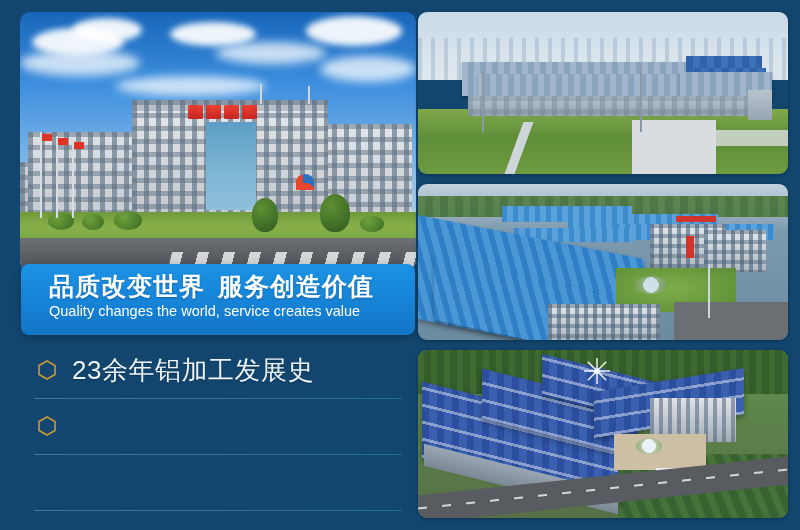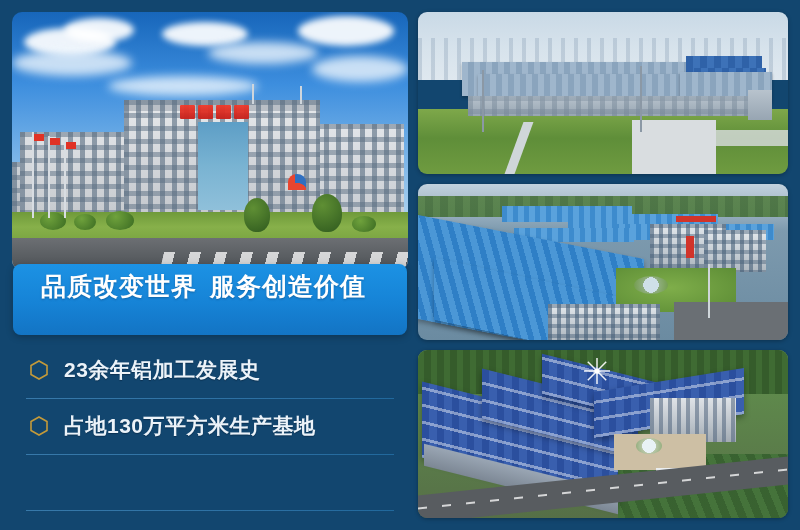--- a/index.html
+++ b/index.html
@@ -4,21 +4,21 @@
 <style>
   html,body{margin:0;padding:0;}
   body{
     width:800px;height:530px;overflow:hidden;
     background:#12466f;
     font-family:"Liberation Sans","DejaVu Sans",sans-serif;
   }
   .stage{position:relative;width:800px;height:530px;background:#12466f;}
 
   
-  .left-col{position:absolute;left:12px;top:12px;width:396px;height:506px;}
+  .left-col{position:absolute;left:20px;top:12px;width:396px;height:506px;}
 
   
   .hero{
     position:absolute;left:0;top:0;width:396px;height:258px;
     border-radius:10px;overflow:hidden;
   }
   .sky{
     position:absolute;inset:0;
     background:linear-gradient(180deg,#1766ba 0%,#3d8ede 28%,#79b4e8 56%,#a8cfee 78%,#c7def0 100%);
   }
@@ -109,23 +109,22 @@
     white-space:nowrap;font-weight:normal;
   }
 
   
   .facts{position:absolute;left:0;top:330px;width:396px;}
   .fact{position:relative;height:56px;display:flex;align-items:center;padding-left:14px;}
   .hexwrap{width:26px;height:26px;flex:0 0 26px;margin-right:12px;
            display:flex;align-items:center;justify-content:center;}
   .hex{display:block;}
   .fact-text{
-    color:#ecf3f9;font-size:21px;letter-spacing:.5px;white-space:nowrap;
+    color:#ecf3f9;font-size:26px;letter-spacing:.5px;white-space:nowrap;
     text-shadow:0 1px 1px rgba(0,20,40,.4);
-    font-weight:bold;
   }
   .rule{
     position:absolute;left:14px;width:368px;height:1px;
     background:linear-gradient(90deg,#3e82b4 0%,#2f76ab 70%,#236ea4 100%);
     opacity:.85;
   }
 
   
   .right-col{position:absolute;left:418px;top:12px;width:370px;height:506px;}
   .panel{
@@ -272,20 +271,21 @@
       <div class="pole" style="left:20px;top:120px;height:86px;"></div>
       <div class="flag" style="left:22px;top:122px;"></div>
       <div class="pole" style="left:36px;top:124px;height:82px;"></div>
       <div class="flag" style="left:38px;top:126px;"></div>
       <div class="pole" style="left:52px;top:128px;height:78px;"></div>
       <div class="flag" style="left:54px;top:130px;"></div>
     </div>
 
     <div class="banner">
       <div class="banner-cn"><span>品质改变世界</span><span class="gap"></span><span>服务创造价值</span></div>
+      <div class="banner-en">Quality changes the world, service creates value</div>
     </div>
 
     <div class="facts">
 
       <div class="fact">
         <span class="hexwrap">
           <svg class="hex" width="22" height="22" viewBox="0 0 22 22">
             <polygon points="11,2 19,6.5 19,15.5 11,20 3,15.5 3,6.5" fill="none" stroke="#c49a3a" stroke-width="1.6"></polygon>
           </svg>
         </span>
@@ -294,21 +294,20 @@
       <div class="rule" style="top:56px;"></div>
 
       <div class="rule" style="top:112px;"></div>
 
       <div class="fact">
         <span class="hexwrap">
           <svg class="hex" width="22" height="22" viewBox="0 0 22 22">
             <polygon points="11,2 19,6.5 19,15.5 11,20 3,15.5 3,6.5" fill="none" stroke="#c49a3a" stroke-width="1.6"></polygon>
           </svg>
         </span>
-        <span class="fact-text">占地130万平方米生产基地</span>
       </div>
       <div class="rule" style="top:168px;"></div>
 
     </div>
   </div>
 
   <div class="right-col">
 
     <div class="panel p1">
       <div class="haze"></div>

